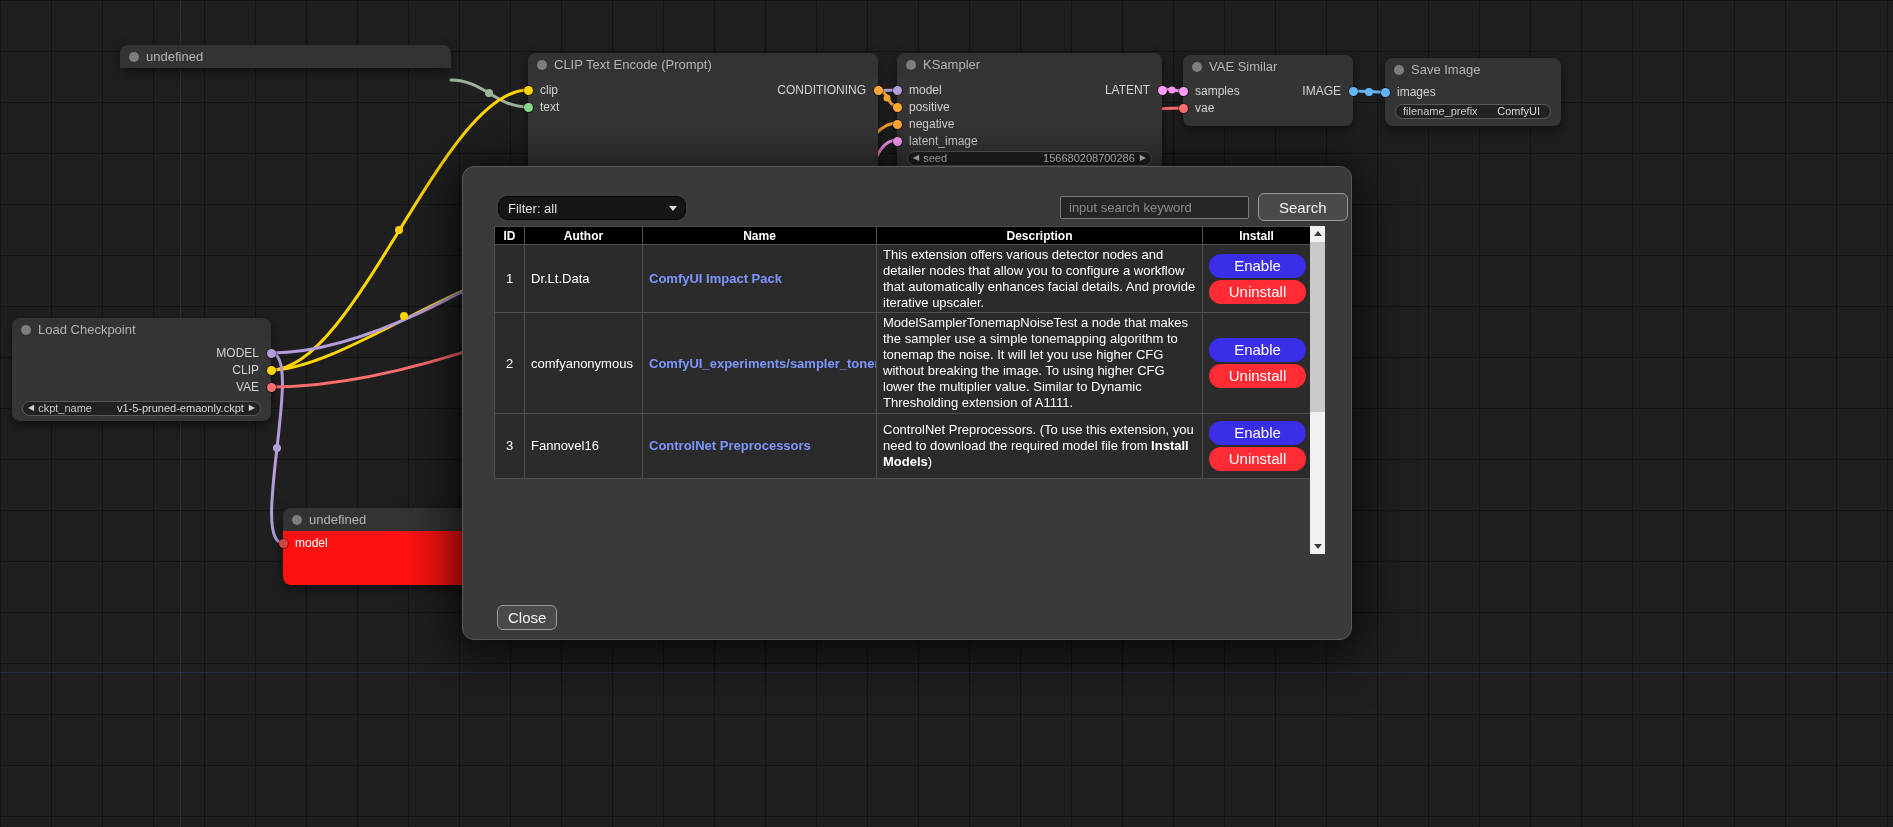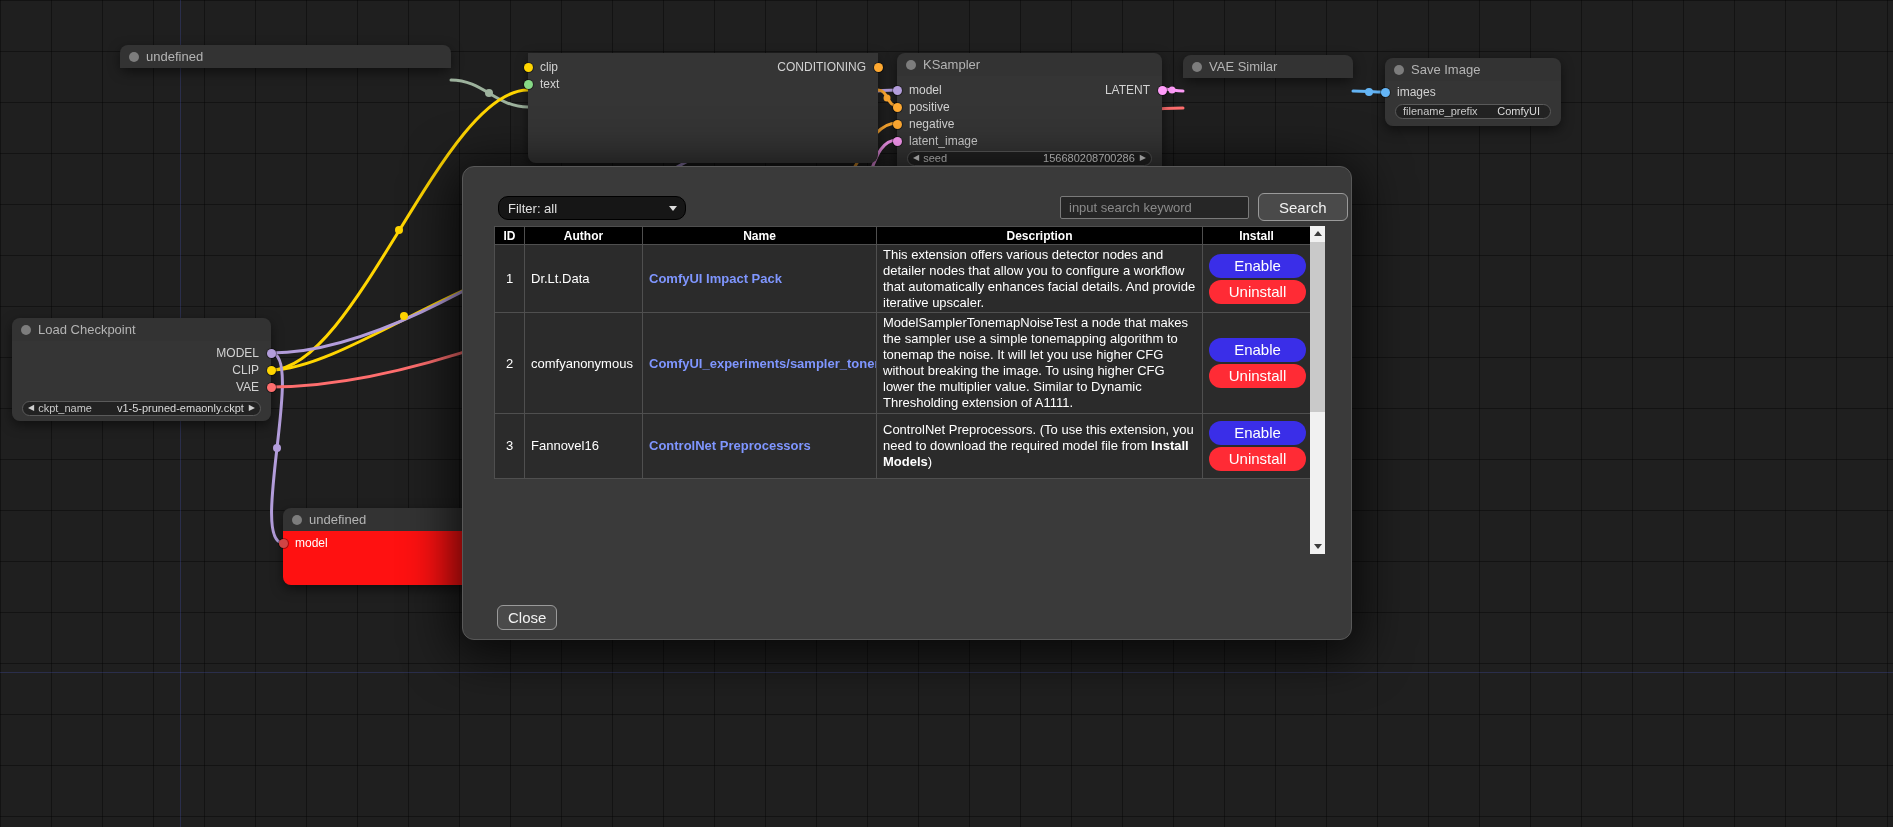--- a/index.html
+++ b/index.html
@@ -110,20 +110,24 @@
   </svg>
 
   <div class="node" style="left:120px;top:45px;width:331px">
     <div class="n-head">
       <span class="n-dot"></span>
       <span>undefined</span>
     </div>
   </div>
 
   <div class="node" style="left:528px;top:53px;width:350px">
+    <div class="n-head">
+      <span class="n-dot"></span>
+      <span>CLIP Text Encode (Prompt)</span>
+    </div>
     <div class="n-body" style="height:110px;padding-top:5.5px">
       <div class="srow">
         <span class="sdot dot-clip in-dot"></span>
         <span class="slabel">clip</span>
       </div>
       <div class="srow">
         <span class="sdot dot-string in-dot"></span>
         <span class="slabel">text</span>
       </div>
       <div class="orow" style="top:5.5px">
@@ -165,20 +169,34 @@
         <span class="w-value">156680208700286</span>
         <span class="w-arrow">▶</span>
       </div>
     </div>
   </div>
 
   <div class="node" style="left:1183px;top:55px;width:170px">
     <div class="n-head">
       <span class="n-dot"></span>
       <span>VAE Similar</span>
+    </div>
+    <div class="n-body" style="height:48px;padding-top:4.5px">
+      <div class="srow">
+        <span class="sdot dot-latent in-dot"></span>
+        <span class="slabel">samples</span>
+      </div>
+      <div class="srow">
+        <span class="sdot dot-vae in-dot"></span>
+        <span class="slabel">vae</span>
+      </div>
+      <div class="orow" style="top:4.5px">
+        <span class="olabel">IMAGE</span>
+        <span class="sdot dot-image out-dot"></span>
+      </div>
     </div>
   </div>
 
   <div class="node" style="left:1385px;top:58px;width:176px">
     <div class="n-head">
       <span class="n-dot"></span>
       <span>Save Image</span>
     </div>
     <div class="n-body" style="height:45px;padding-top:2.5px">
       <div class="srow">

